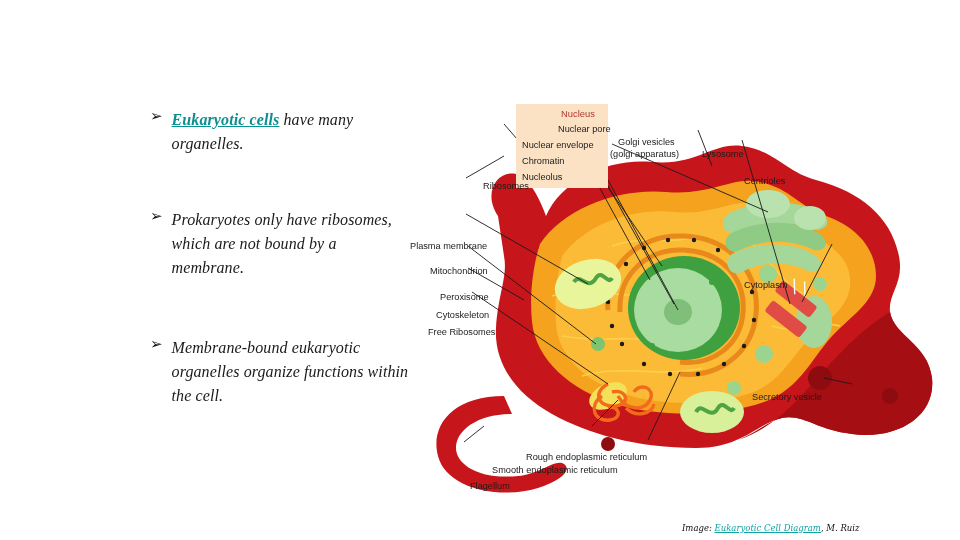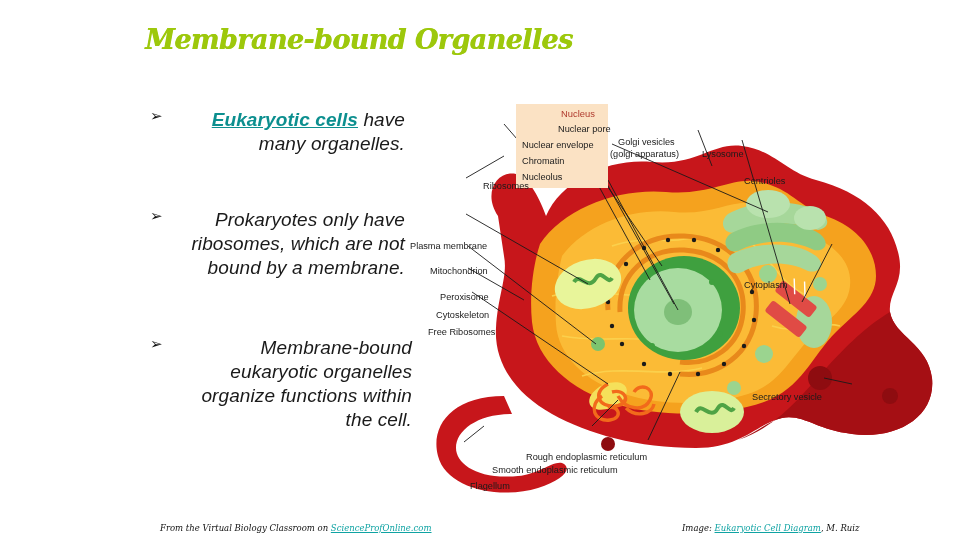--- a/index.html
+++ b/index.html
@@ -20,23 +20,23 @@
 
   
   .bullets{position:absolute;left:150px;top:100px;width:260px;}
   .bullet{position:absolute;display:flex;align-items:flex-start;}
   .bullet .marker{
     font-family:"DejaVu Sans",sans-serif;
     font-size:15px;color:#111;line-height:1.05;
     margin-right:9px;flex:0 0 auto;padding-top:1px;
   }
   .bullet .btext{
-    font-family:Liberation Sans, sans-serif;
-    font-style:italic;font-size:19px;color:#1a1a1a;
-    line-height:24px;letter-spacing:0.1px;text-align:right;
+    font-family:Liberation Serif, serif;
+    font-style:italic;font-size:16px;color:#1a1a1a;
+    line-height:24px;letter-spacing:0.1px;
   }
   .b1{top:8px;left:0;width:255px;}
   .b2{top:108px;left:0;width:255px;}
   .b3{top:236px;left:0;width:262px;}
   .lnk-teal{
     color:#0C8F8F;font-weight:bold;text-decoration:underline;
     font-style:italic;
   }
 
   
@@ -68,21 +68,20 @@
     position:absolute;left:110px;top:12px;
     font-family:"Liberation Sans",sans-serif;
     font-size:9.4px;color:#B03A2E;white-space:nowrap;margin-left:39px;
   }
 </style>
 </head>
 <body>
 
 <div class="slide">
 
-  <div class="title">Membrane-bound Organelles</div>
 
   <div class="bullets">
 
     <div class="bullet b1">
       <span class="marker">➢</span>
       <span class="btext"><span class="lnk-teal">Eukaryotic cells</span><span> have many organelles.</span></span>
     </div>
 
     <div class="bullet b2">
       <span class="marker">➢</span>
@@ -275,17 +274,16 @@
     <div class="dlabel" style="left:24px;top:214px;">Cytoskeleton</div>
     <div class="dlabel" style="left:16px;top:231px;">Free Ribosomes</div>
     <div class="dlabel" style="left:332px;top:152px;margin-top:32px;">Cytoplasm</div>
     <div class="dlabel" style="left:340px;top:296px;">Secretory vesicle</div>
     <div class="dlabel" style="left:80px;top:335px;margin-top:34px;">Smooth endoplasmic reticulum</div>
     <div class="dlabel" style="left:114px;top:356px;">Rough endoplasmic reticulum</div>
     <div class="dlabel" style="left:58px;top:385px;">Flagellum</div>
 
   </div>
 
-  <div class="footer-left"><span>From the Virtual Biology Classroom on </span><span class="flink">ScienceProfOnline.com</span></div>
 
   <div class="footer-right"><span>Image: </span><span class="flink">Eukaryotic Cell Diagram</span><span>, M. Ruiz</span></div>
 
 </div>
 
 </body></html>

